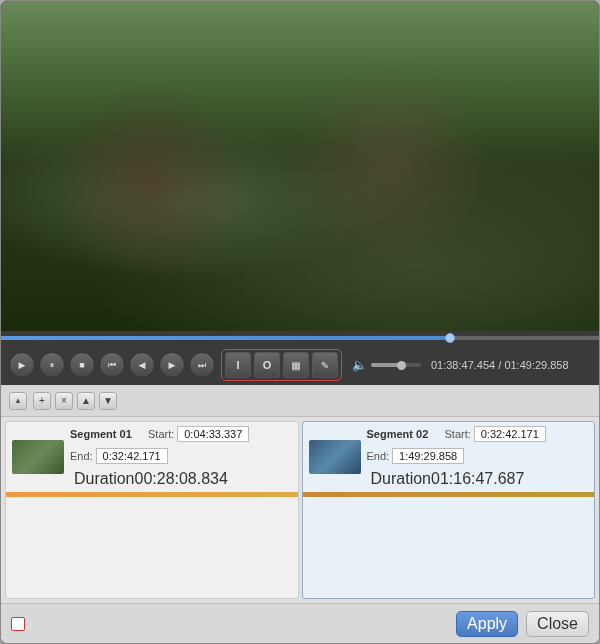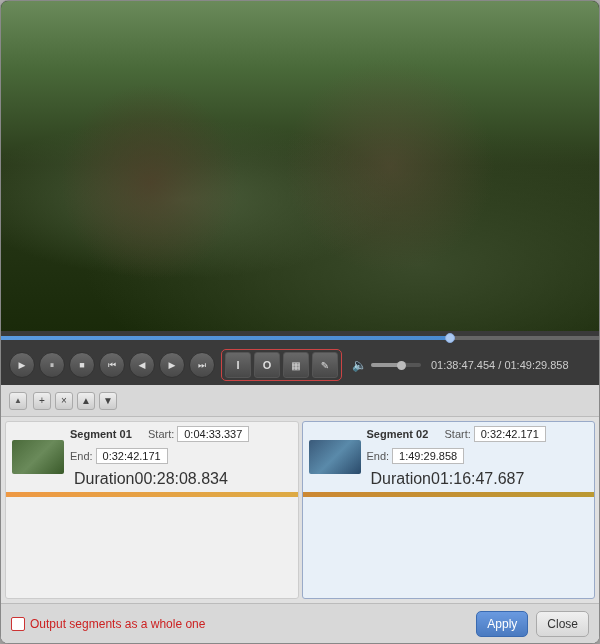--- a/index.html
+++ b/index.html
@@ -375,21 +375,21 @@
     .footer-btn {
       min-width: 52px;
       height: 26px;
       background: linear-gradient(to bottom, #f0f0f0, #d8d8d8);
       border: 1px solid #aaa;
       border-radius: 5px;
       display: flex;
       align-items: center;
       justify-content: center;
       cursor: pointer;
-      font-size: 12px;
+      font-size: 16px;
       color: #333;
       padding: 0 10px;
     }
     .footer-btn.apply {
       background: linear-gradient(to bottom, #6a9ae0, #4a7ac0);
       color: white;
       border-color: #3a6ab0;
     }
   </style>
 </head>
@@ -529,20 +529,19 @@
           </div>
         </div>
         <div class="segment-bar seg-bar-2"></div>
       </div>
 
     </div>
 
     <div class="footer">
       <label class="checkbox-label">
         <div class="checkbox-box"></div>
-        <span class="checkbox-text">Output segments as a whole one</span>
       </label>
       <div class="footer-btn apply">Apply</div>
       <div class="footer-btn">Close</div>
     </div>
 
   </div>
 </div>
 
 </body></html>

